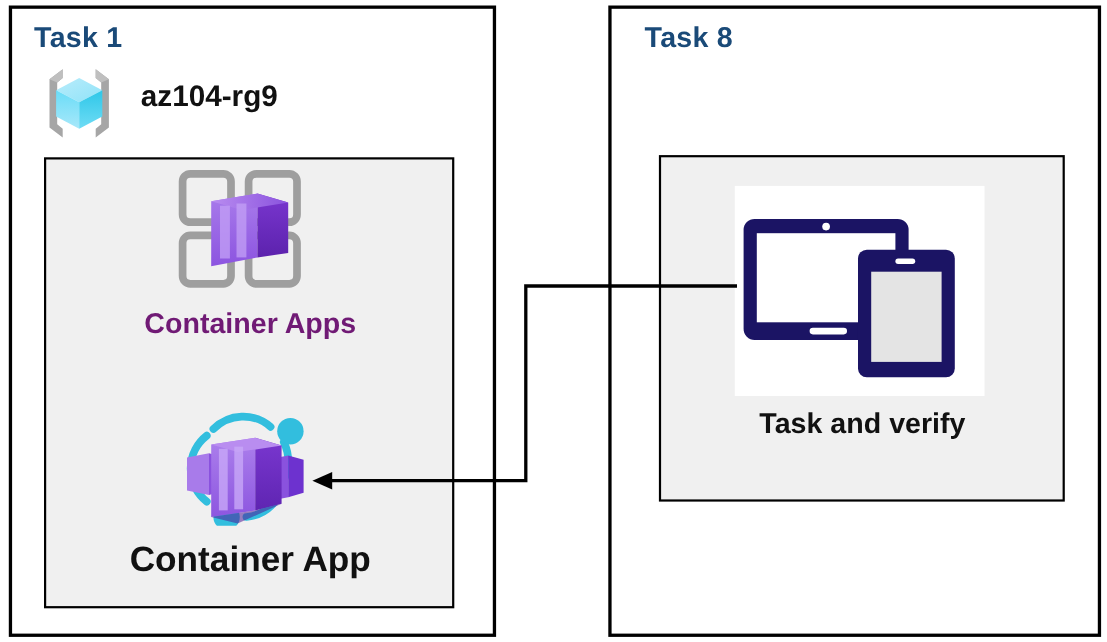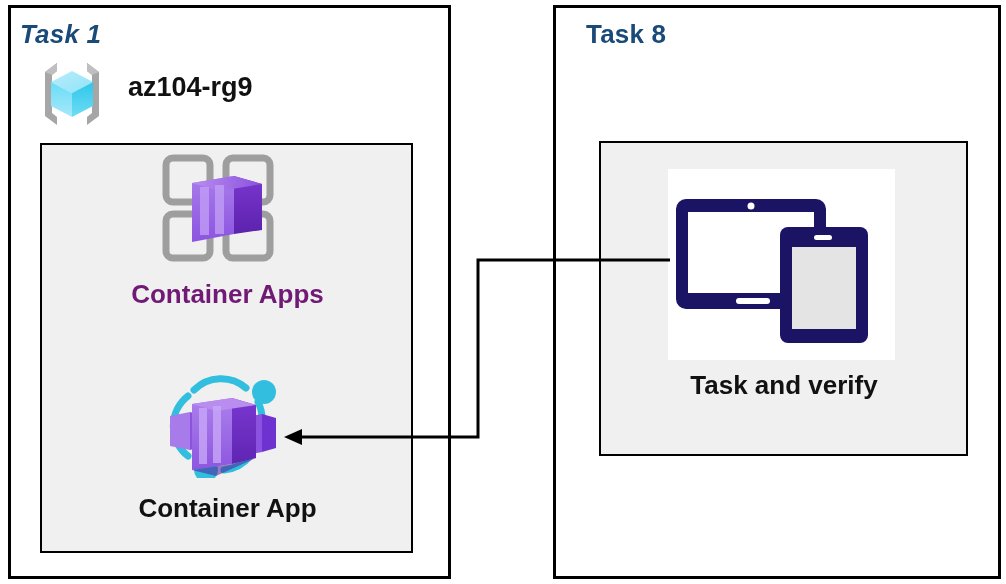--- a/index.html
+++ b/index.html
@@ -4,39 +4,39 @@
 <style>
   html,body{margin:0;padding:0;background:#ffffff;}
   body{width:1006px;height:584px;font-family:"Liberation Sans",sans-serif;position:relative;overflow:hidden;}
   #canvas{position:absolute;left:0;top:0;width:1006px;height:584px;}
 
   .task-box{position:absolute;background:#ffffff;border:3px solid #000000;box-sizing:border-box;}
   #task1-box{left:8px;top:5px;width:443px;height:574px;}
   #task2-box{left:553px;top:5px;width:448px;height:574px;}
 
   .task-title{position:absolute;font-size:26px;font-weight:bold;color:#1a4a78;letter-spacing:0.2px;white-space:nowrap;}
-  #task1-title{left:20px;top:19px;font-style:italic;}
+  #task1-title{left:31px;top:19px;}
   #task2-title{left:586px;top:19px;}
 
   .inner-box{position:absolute;background:#f0f0f0;border:2.5px solid #000000;box-sizing:border-box;}
   #task1-inner{left:40px;top:143px;width:373px;height:410px;}
   #task2-inner{left:599px;top:141px;width:369px;height:315px;}
 
   
   #rg-row{position:absolute;left:36px;top:58px;width:300px;height:72px;}
   #rg-icon{position:absolute;left:0;top:0;width:72px;height:72px;}
   #rg-label{position:absolute;left:92px;top:14px;font-size:27px;font-weight:bold;color:#111111;white-space:nowrap;text-align:center;}
 
   
   #cae-icon{position:absolute;left:158px;top:152px;width:120px;height:112px;}
   #cae-label{position:absolute;left:50px;top:278px;width:355px;text-align:center;font-size:26px;font-weight:bold;color:#701a75;line-height:32px;}
 
   
   #ca-icon{position:absolute;left:158px;top:372px;width:128px;height:106px;}
-  #ca-label{position:absolute;left:50px;top:492px;width:355px;text-align:center;font-size:26px;font-weight:bold;color:#111111;line-height:32px;}
+  #ca-label{position:absolute;left:50px;top:492px;width:355px;text-align:center;font-size:32px;font-weight:bold;color:#111111;line-height:32px;}
 
   
   #device-plate{position:absolute;left:668px;top:169px;width:227px;height:191px;background:#ffffff;}
   #device-icon{position:absolute;left:668px;top:169px;width:227px;height:191px;}
   #tv-label{position:absolute;left:610px;top:370px;width:348px;text-align:center;font-size:26px;font-weight:bold;color:#111111;}
 
   
   #connector{position:absolute;left:270px;top:245px;width:420px;height:210px;pointer-events:none;}
 </style>
 </head>

